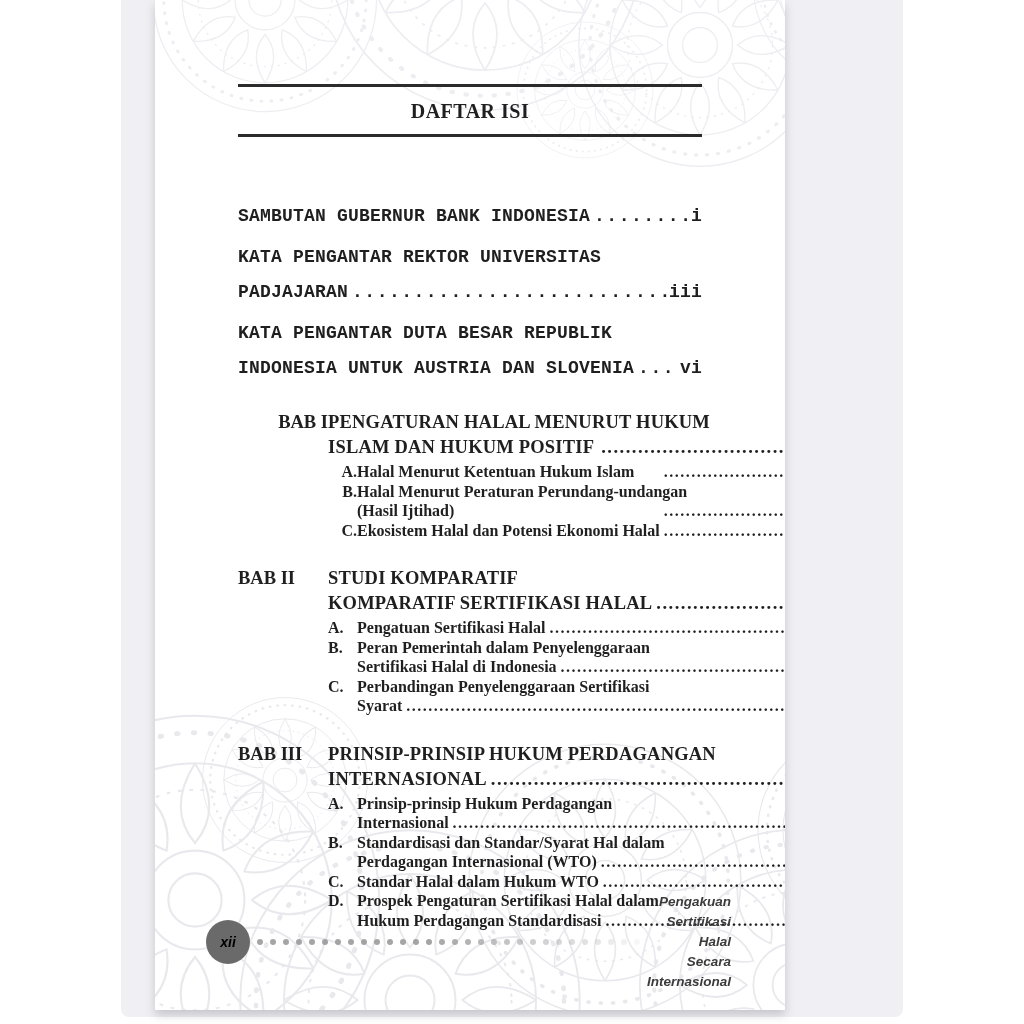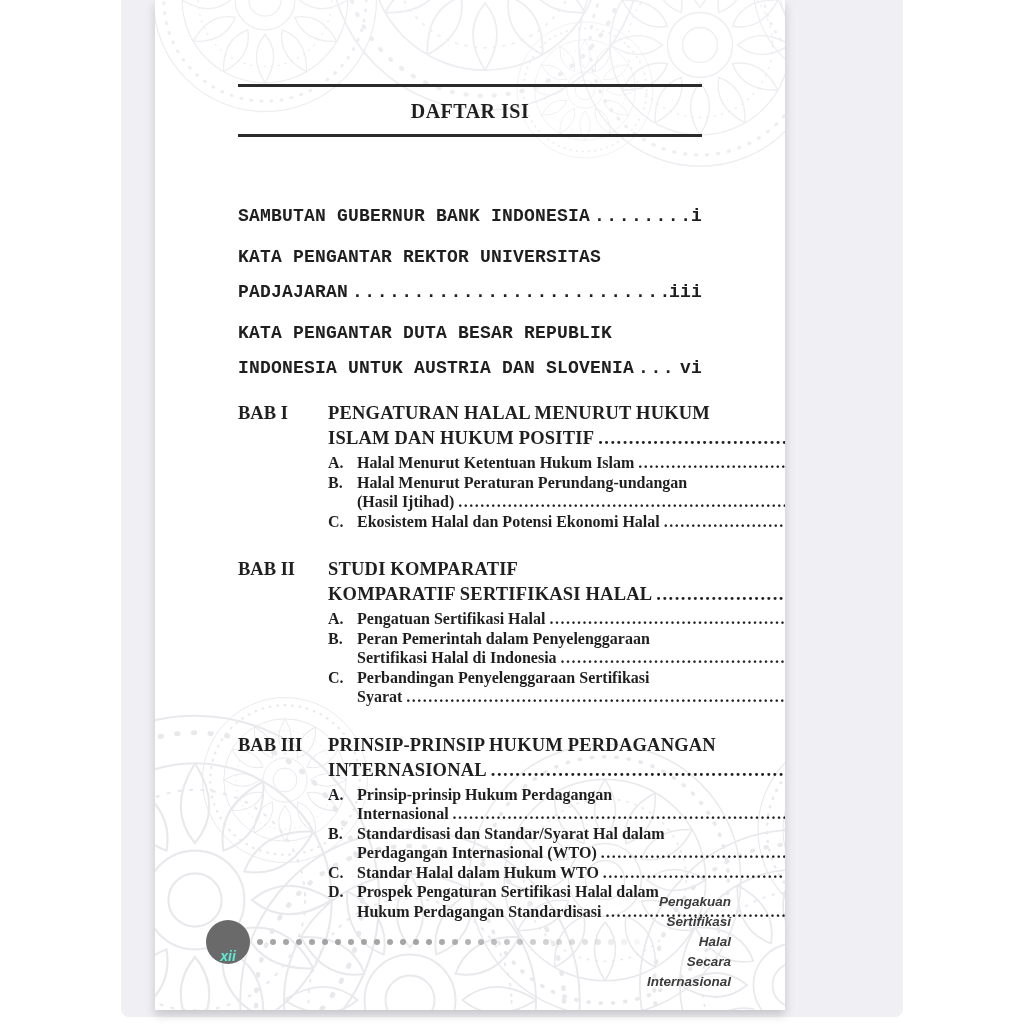--- a/index.html
+++ b/index.html
@@ -37,38 +37,38 @@
     letter-spacing:1.5px;
   }
   .pg{white-space:nowrap;}
   
   .front-matter{margin-top:62px;font-family:Liberation Mono, monospace;}
   .fm-entry{margin-bottom:6px;}
   .fm-entry .toc-line{font-size:18px;line-height:35px;letter-spacing:0.2px;}
   
   .chapters{}
   .chapter{display:grid;grid-template-columns:90px 1fr;margin-top:26px;}
-  .chapters .chapter:first-child{margin-top:15px;}
+  .chapters .chapter:first-child{margin-top:24px;text-align:right;}
   .bab{font-size:18.5px;font-weight:bold;line-height:25px;}
   .ch-body{}
   .ch-title .toc-line{font-size:18.5px;line-height:25px;letter-spacing:0.2px;}
   .items{margin-top:2px;}
   .item{display:flex;align-items:flex-start;font-size:16px;line-height:19.5px;font-weight:bold;}
   .item .marker{flex:0 0 29px;}
   .item .ilines{flex:1 1 auto;min-width:0;}
   .item .toc-line{font-size:16px;line-height:19.5px;}
   
   .footer{
     position:absolute;left:51px;right:83px;bottom:46px;height:44px;
     display:flex;align-items:center;
   }
   .pageno-circle{
     width:44px;height:44px;border-radius:50%;background:#6a6a6a;flex:0 0 44px;
-    display:flex;align-items:flex-end;justify-content:center;
-    color:#5eead4;font-family:"Liberation Sans", sans-serif;
+    display:flex;align-items:center;justify-content:center;
+    color:#000000;font-family:"Liberation Sans", sans-serif;
     font-style:italic;font-weight:bold;font-size:14px;
   }
   .dotrow{display:flex;align-items:center;margin-left:7px;}
   .dotrow .d{width:6px;height:6px;border-radius:50%;background:#8f8f8f;margin-right:7px;}
   .footer-right{
     margin-left:auto;text-align:right;
     font-family:"Liberation Sans", sans-serif;font-style:italic;
     font-size:13.5px;line-height:20px;color:#3b3b3b;font-weight:bold;
   }
 </style>

